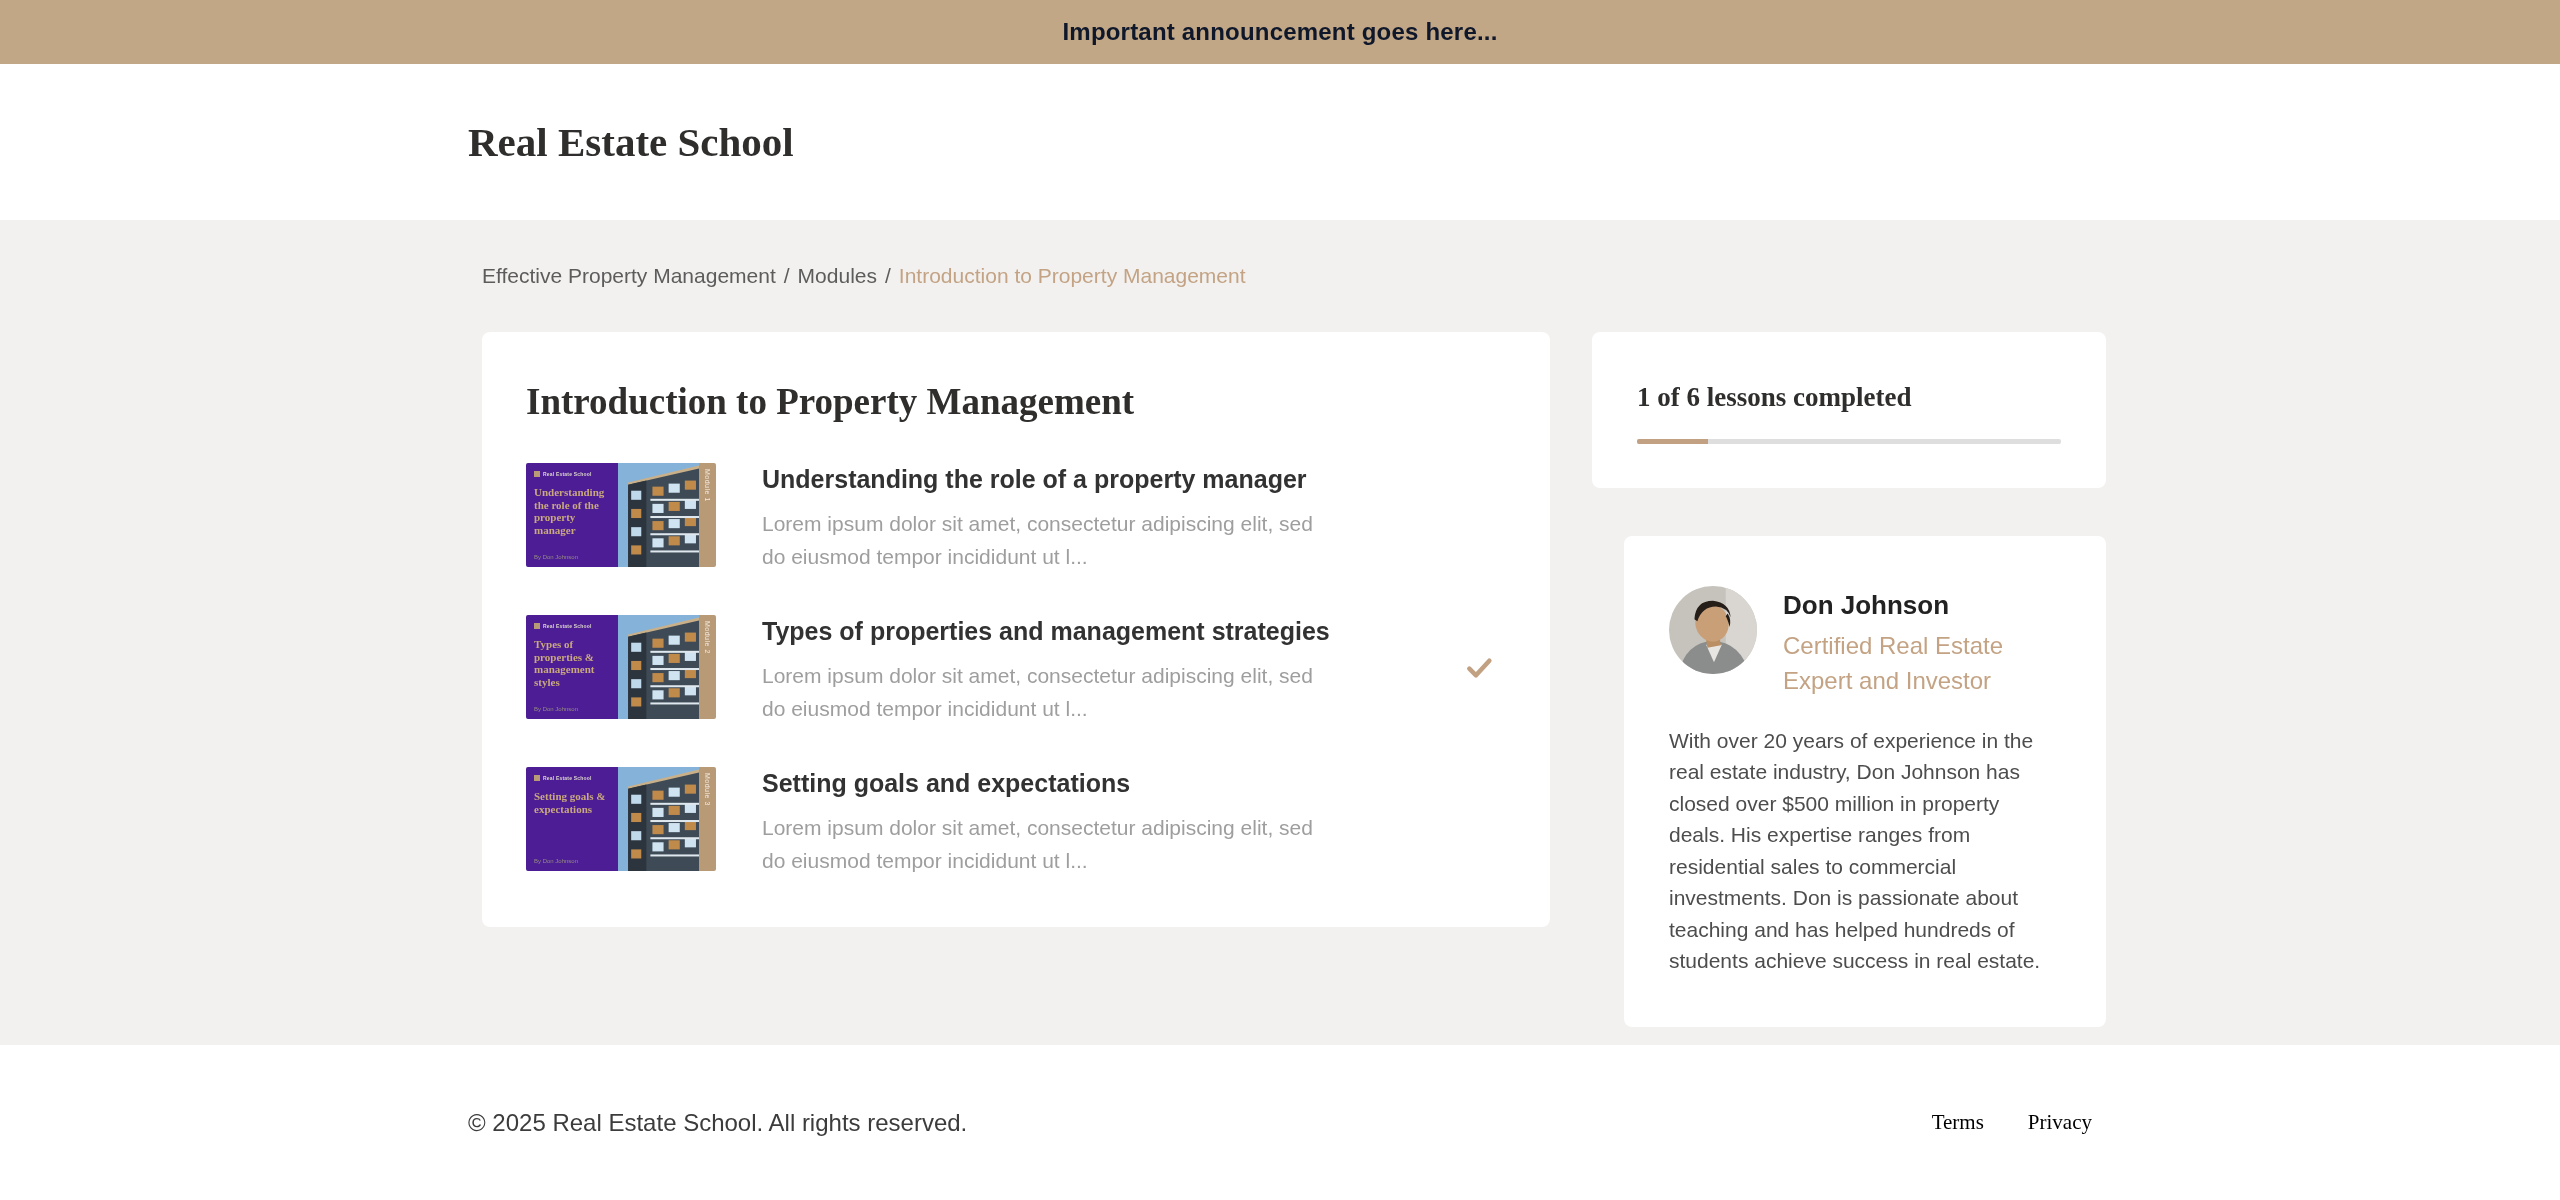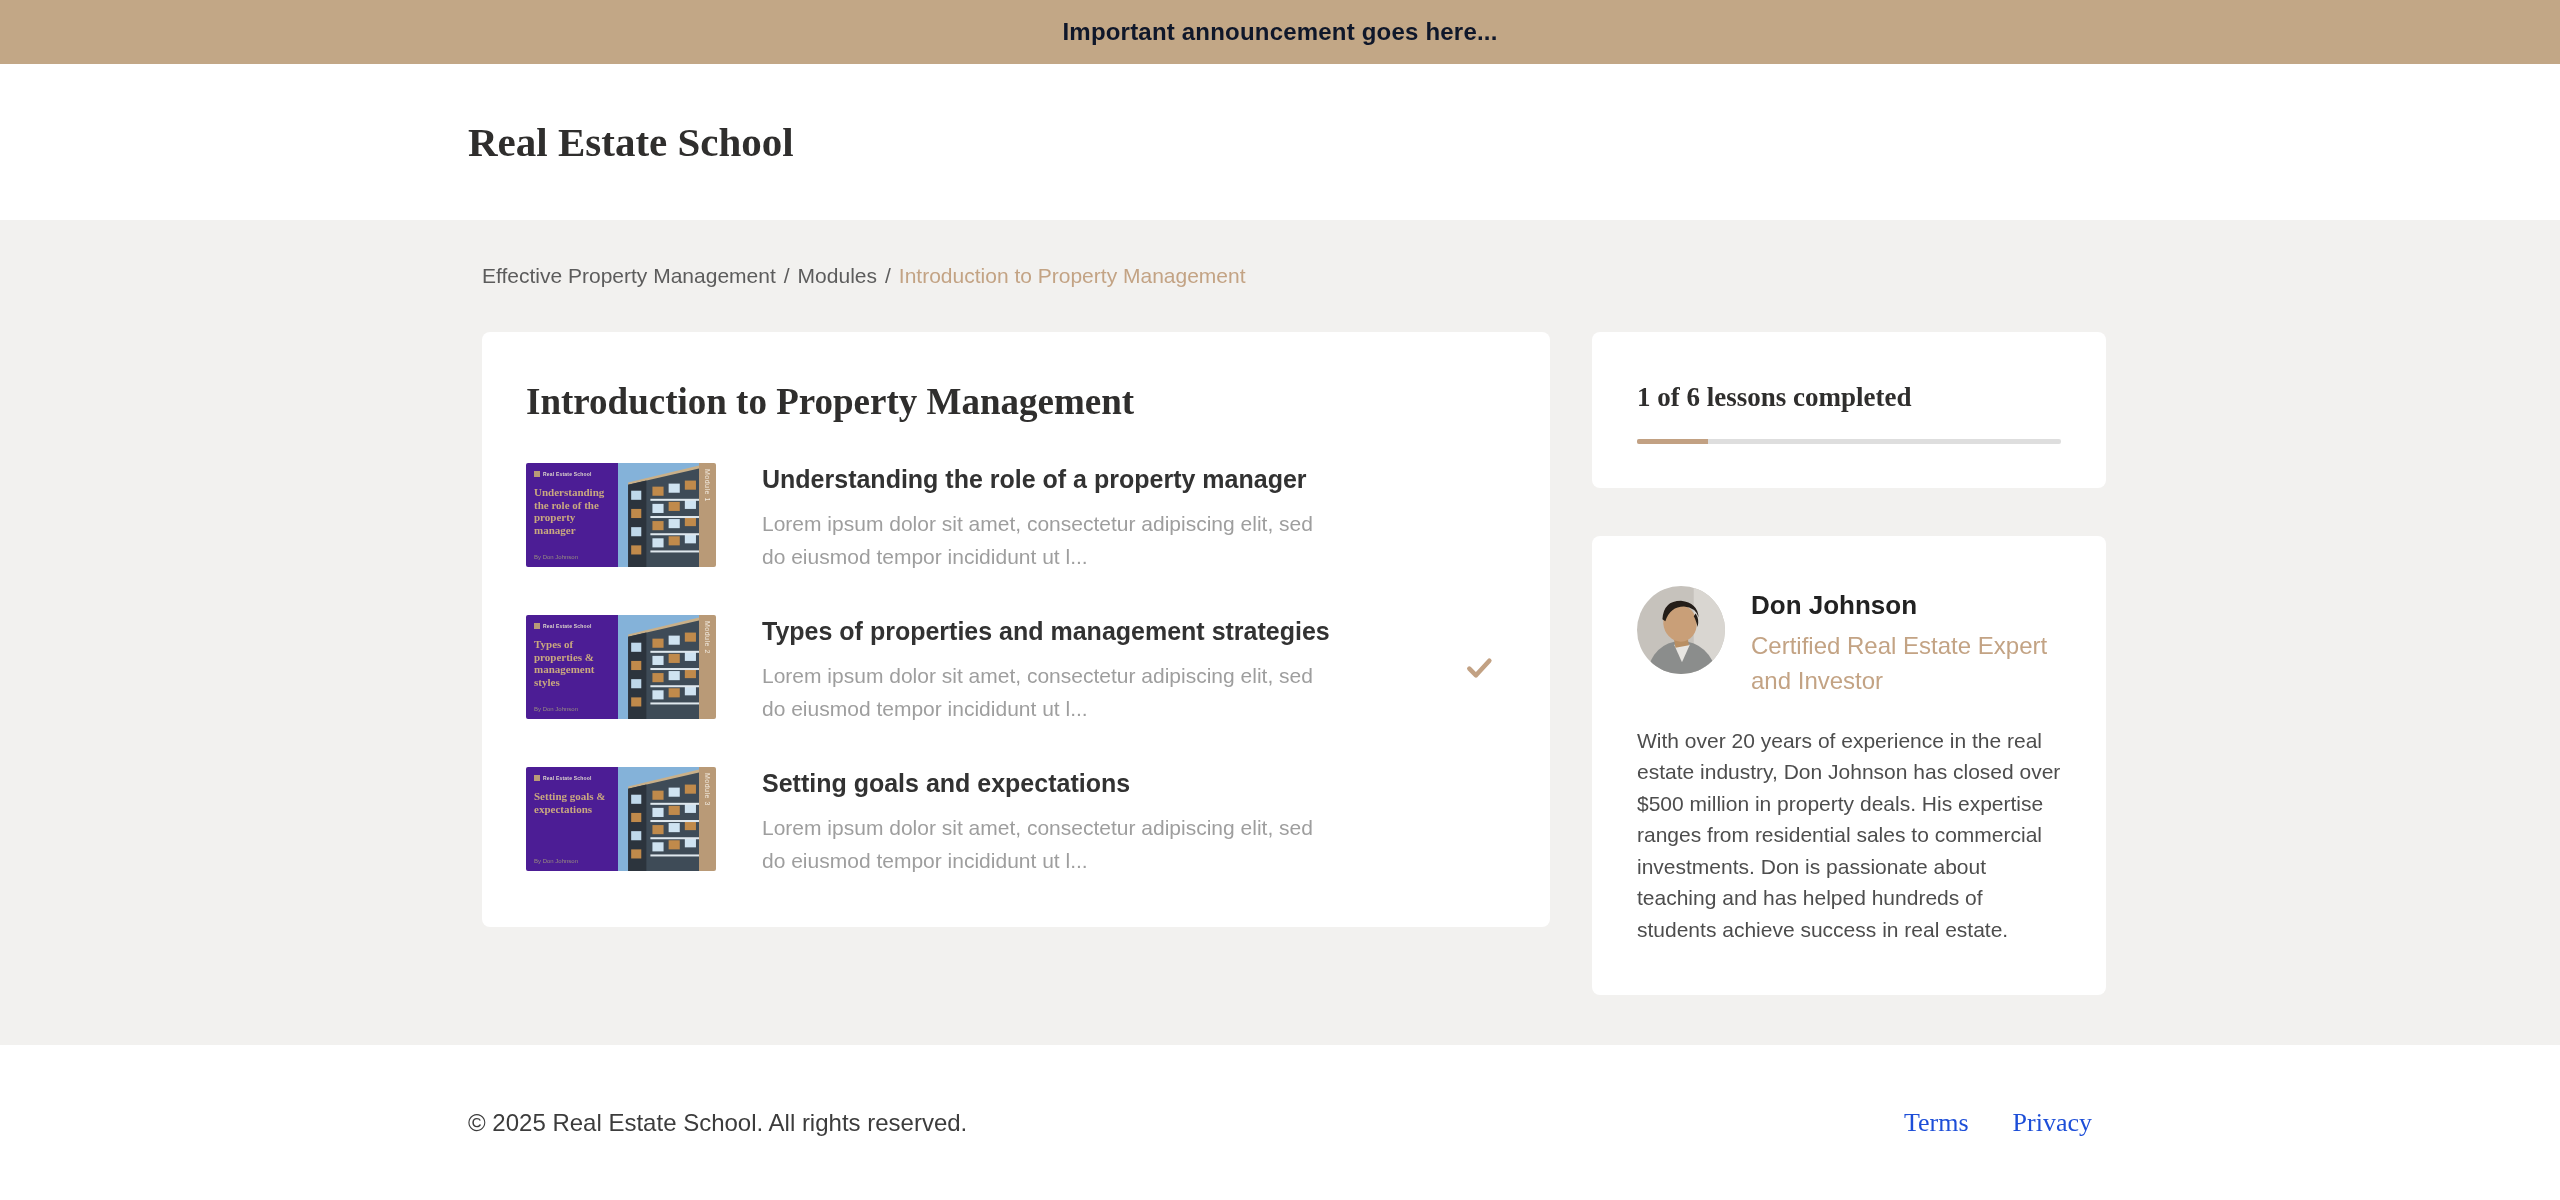--- a/index.html
+++ b/index.html
@@ -55,33 +55,33 @@
   .thumb-stripe { width:17px; background:#b99a77; display:flex; justify-content:center; padding-top:6px; }
   .thumb-stripe span { writing-mode:vertical-rl; font-size:7px; color:#f1e9dd; letter-spacing:.5px; }
 
   
   .sidebar { width:514px; display:flex; flex-direction:column; gap:48px; }
   .progress-card { padding:50px 45px 44px; }
   .progress-label { font-family:"Liberation Serif", serif; font-weight:bold; font-size:27px; color:#2f2e2d; }
   .progress-track { margin-top:26px; height:5px; background:#dedede; border-radius:2px; overflow:hidden; }
   .progress-fill { height:100%; background:#c2a183; }
 
-  .instructor-card { padding:50px 45px 50px; }
+  .instructor-card { padding:50px 45px 50px;margin-left:32px; }
   .instructor-head { display:flex; gap:26px; }
   .avatar-lg { width:88px; height:88px; border-radius:50%; overflow:hidden; flex:none; }
   .instructor-name { font-size:26px; font-weight:bold; color:#222222; margin-top:4px; }
   .instructor-title { font-size:24px; color:#c3a384; line-height:1.45; margin-top:8px; }
   .instructor-bio { margin-top:26px; font-size:21px; color:#4d4d4d; line-height:1.5; }
 
   
   .footer { height:155px; background:#ffffff; }
   .footer-inner { height:100%; display:flex; align-items:center; justify-content:space-between; }
   .copyright { font-size:24px; color:#3c3c3c; }
   .footer-links { display:flex; gap:44px; }
-  .footer-links a { font-family:"Liberation Serif", serif; font-size:26px; color:#1d4ed8; text-decoration:none; cursor:pointer; }
+  .footer-links a { font-family:"Liberation Serif", serif; font-size:21px; color:#000000; text-decoration:none; cursor:pointer; }
 </style>
 </head>
 <body>
 
 <div class="banner">
   <span class="banner-text">Important announcement goes here...</span>
 </div>
 
 <div class="header">
   <div class="container header-inner">

